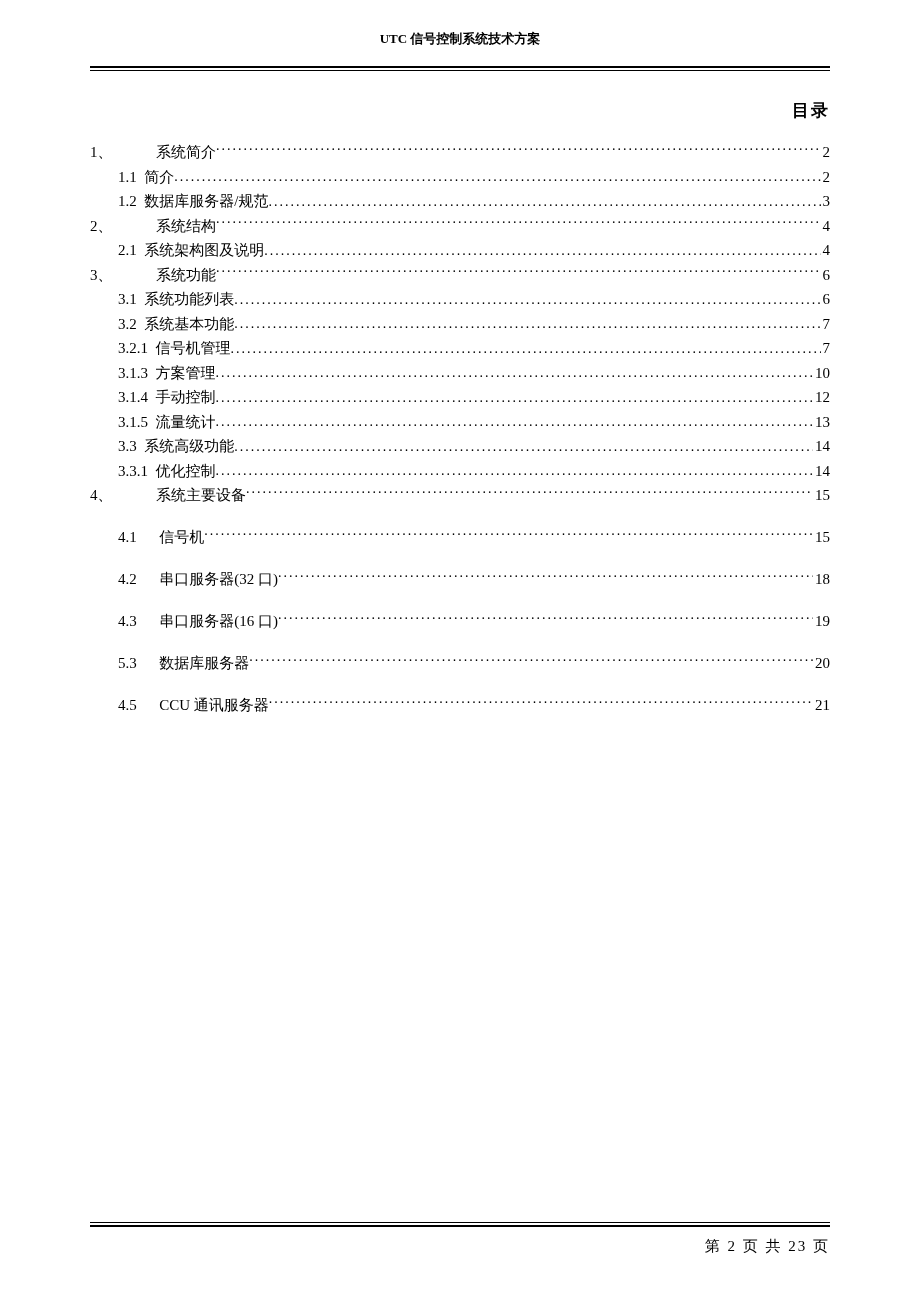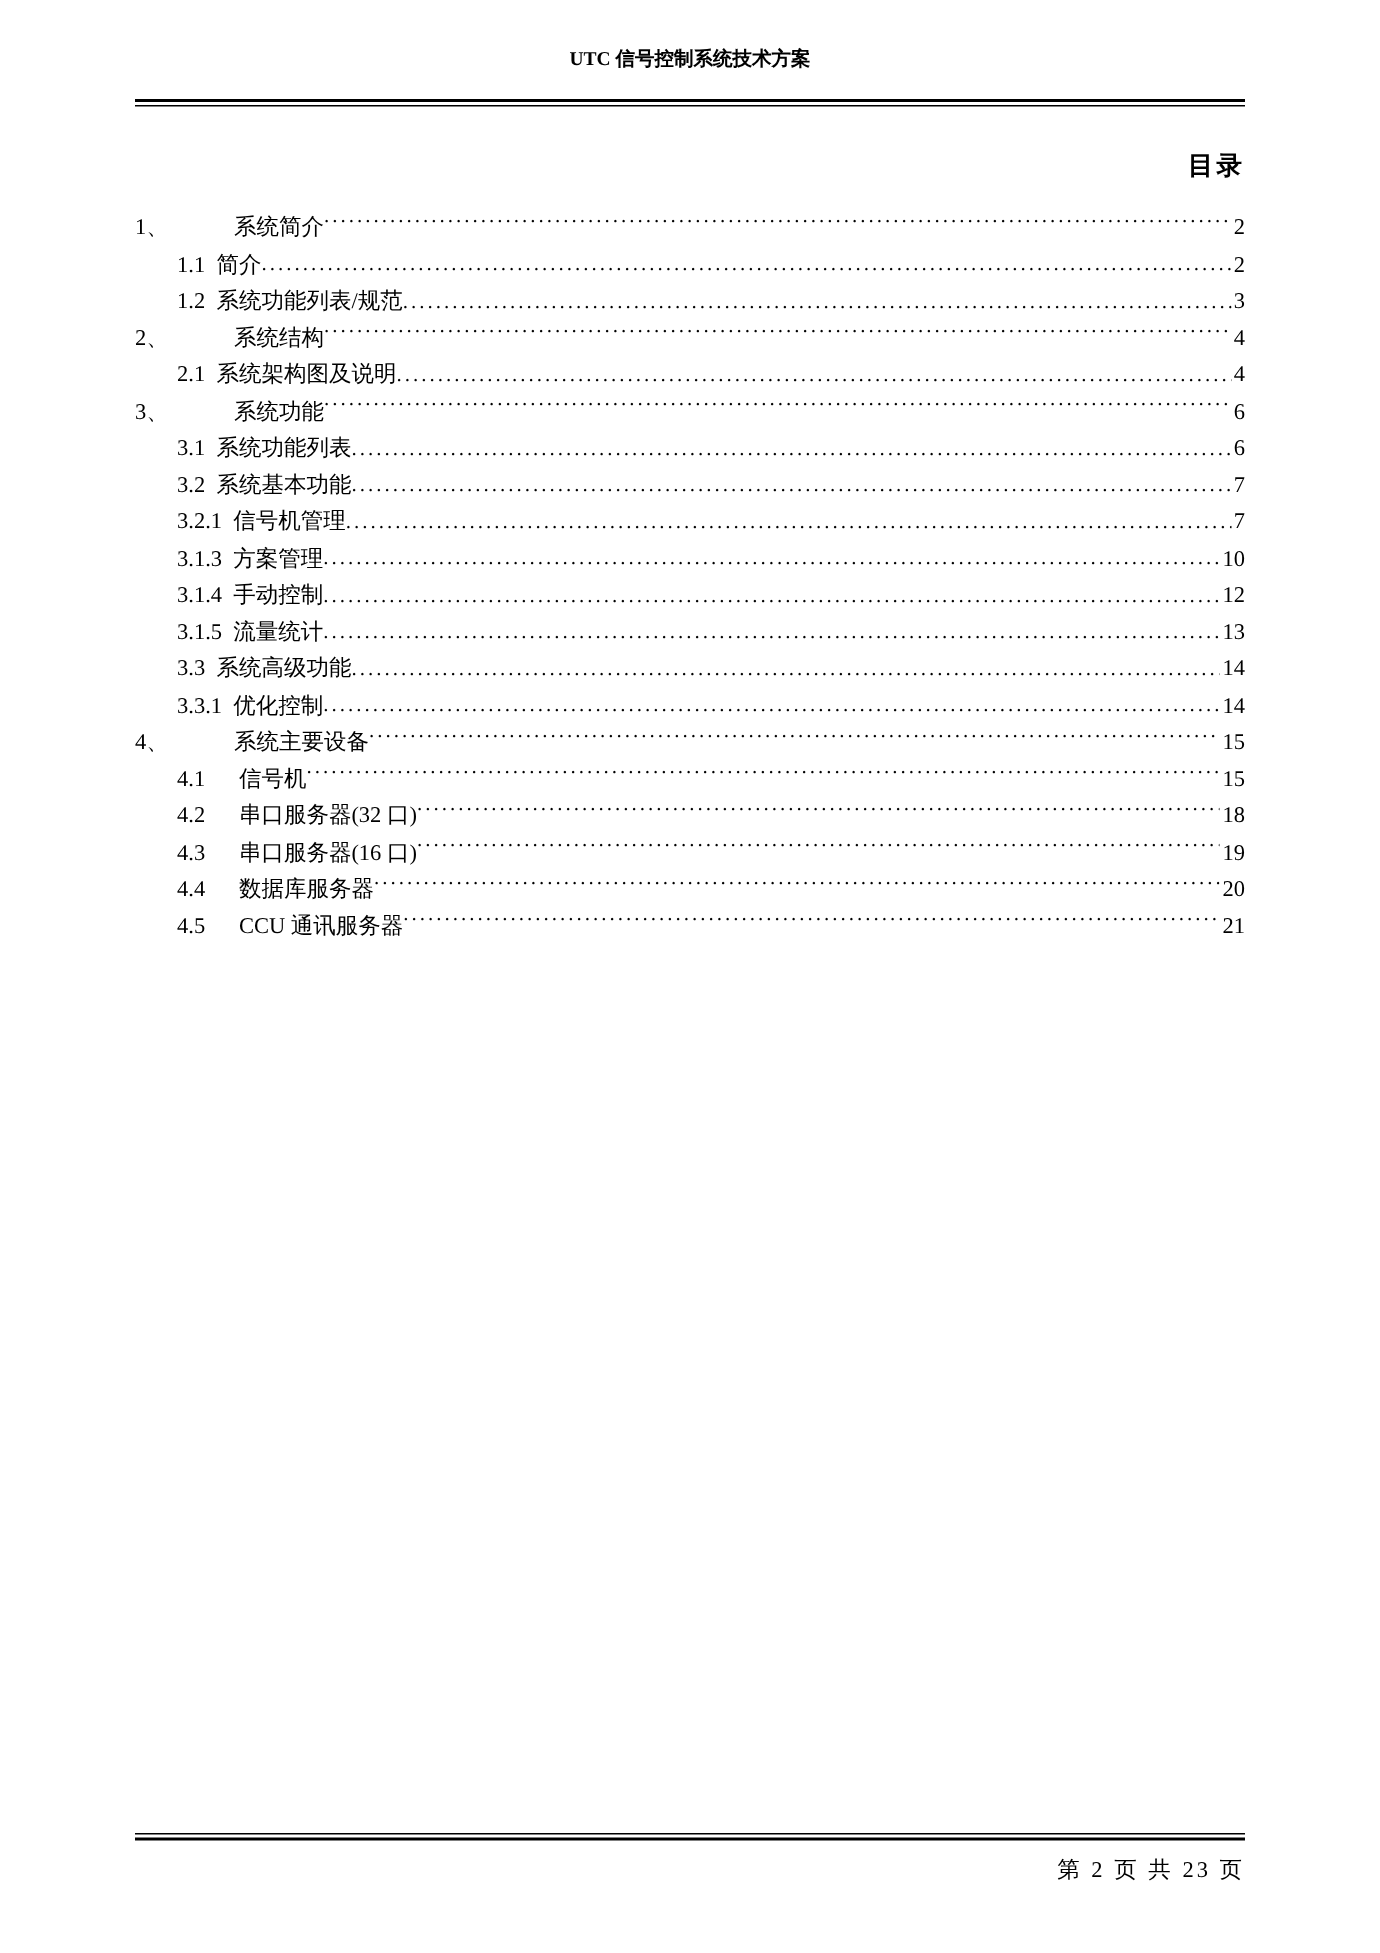--- a/index.html
+++ b/index.html
@@ -74,21 +74,21 @@
       color: #000;
       font-size: 14px;
     }
     .toc-page {
       flex: 0 0 auto;
       padding-left: 2px;
     }
     .indent-0 { padding-left: 0; }
     .indent-0 .toc-label { padding-left: 38px; }
     .indent-1 { padding-left: 28px; align-items: flex-end; }
-    .indent-1b { padding-left: 28px; }
+    .indent-1b { padding-left: 28px; margin-top: 18px; }
     .footer {
       position: absolute;
       bottom: 46px;
       left: 90px;
       right: 90px;
     }
     .footer-rule-inner {
       border-top: 1px solid #000;
       height: 0;
       margin-bottom: 2px;
@@ -124,21 +124,21 @@
       <div class="toc-entry indent-1">
         <span class="">1.1</span>
         <span>&nbsp;&nbsp;</span>
         <span class="toc-label">简介</span>
         <span class="toc-dots"></span>
         <span class="toc-page">2</span>
       </div>
       <div class="toc-entry indent-1">
         <span class="">1.2</span>
         <span>&nbsp;&nbsp;</span>
-        <span class="toc-label">系统功能列表/规范</span>
+        <span class="toc-label">数据库服务器/规范</span>
         <span class="toc-dots"></span>
         <span class="toc-page">3</span>
       </div>
       <div class="toc-entry indent-0">
         <span class="toc-num-col">2、</span>
         <span class="toc-label">系统结构</span>
         <span class="toc-dots"></span>
         <span class="toc-page">4</span>
       </div>
       <div class="toc-entry indent-1">
@@ -231,21 +231,21 @@
         <span class="toc-page">18</span>
       </div>
       <div class="toc-entry indent-1b">
         <span class="toc-sub-num">4.3</span>
         <span>&nbsp;&nbsp;&nbsp;</span>
         <span class="toc-label">串口服务器(16 口)</span>
         <span class="toc-dots"></span>
         <span class="toc-page">19</span>
       </div>
       <div class="toc-entry indent-1b">
-        <span class="toc-sub-num">4.4</span>
+        <span class="toc-sub-num">5.3</span>
         <span>&nbsp;&nbsp;&nbsp;</span>
         <span class="toc-label">数据库服务器</span>
         <span class="toc-dots"></span>
         <span class="toc-page">20</span>
       </div>
       <div class="toc-entry indent-1b">
         <span class="toc-sub-num">4.5</span>
         <span>&nbsp;&nbsp;&nbsp;</span>
         <span class="toc-label">CCU 通讯服务器</span>
         <span class="toc-dots"></span>

